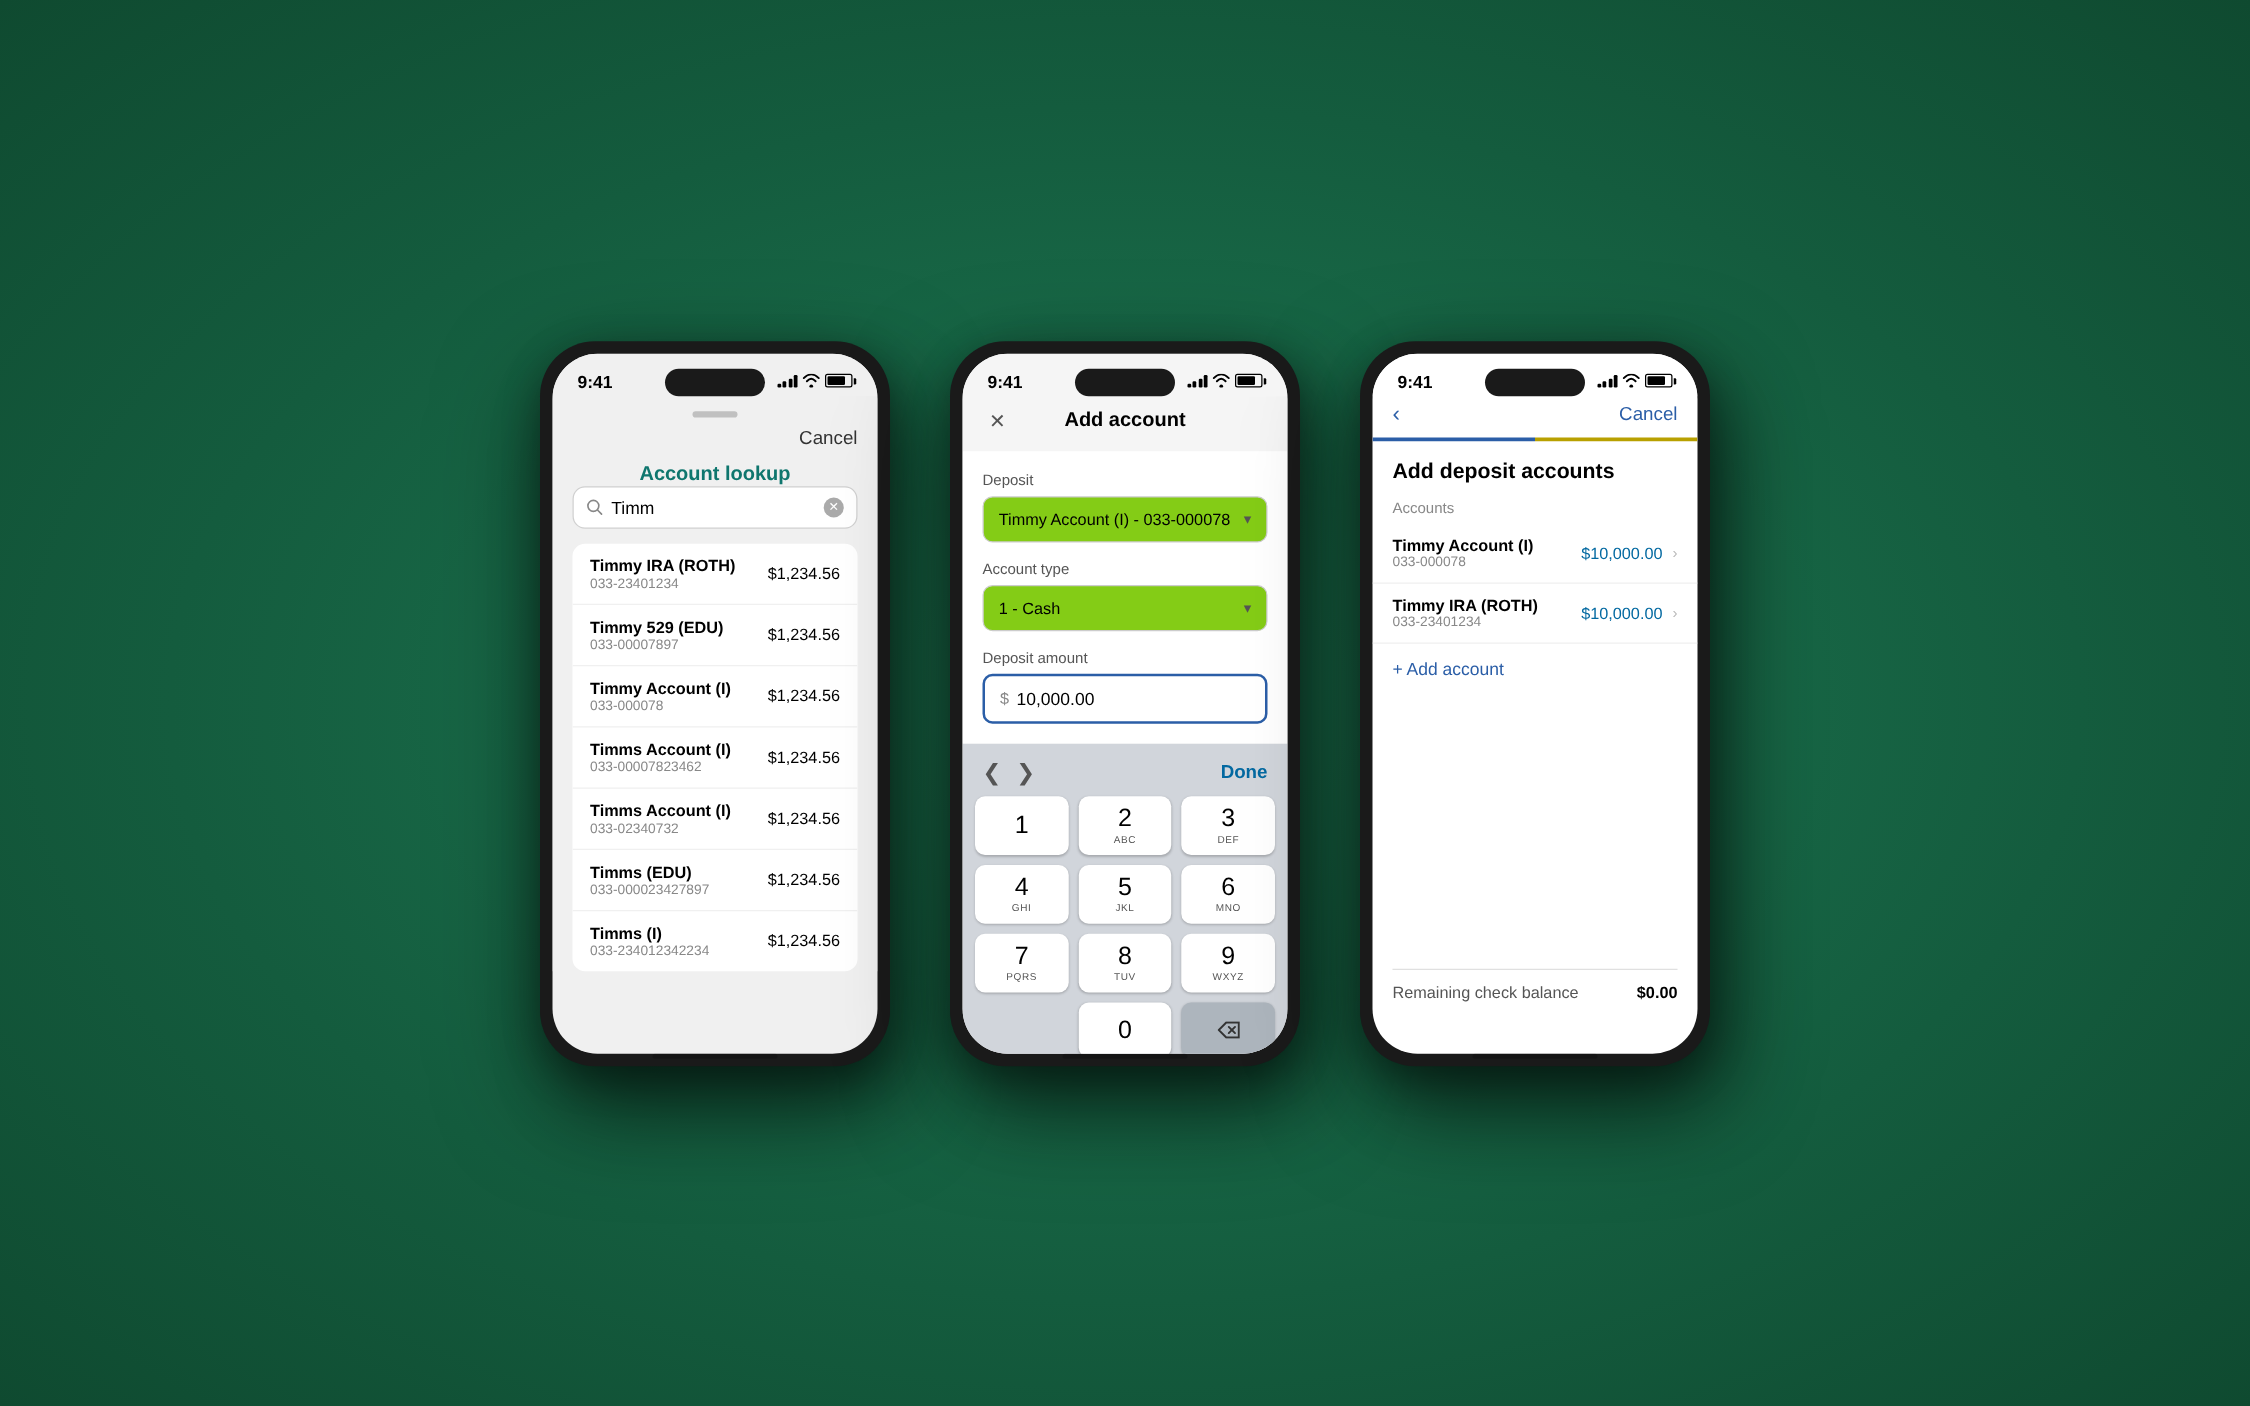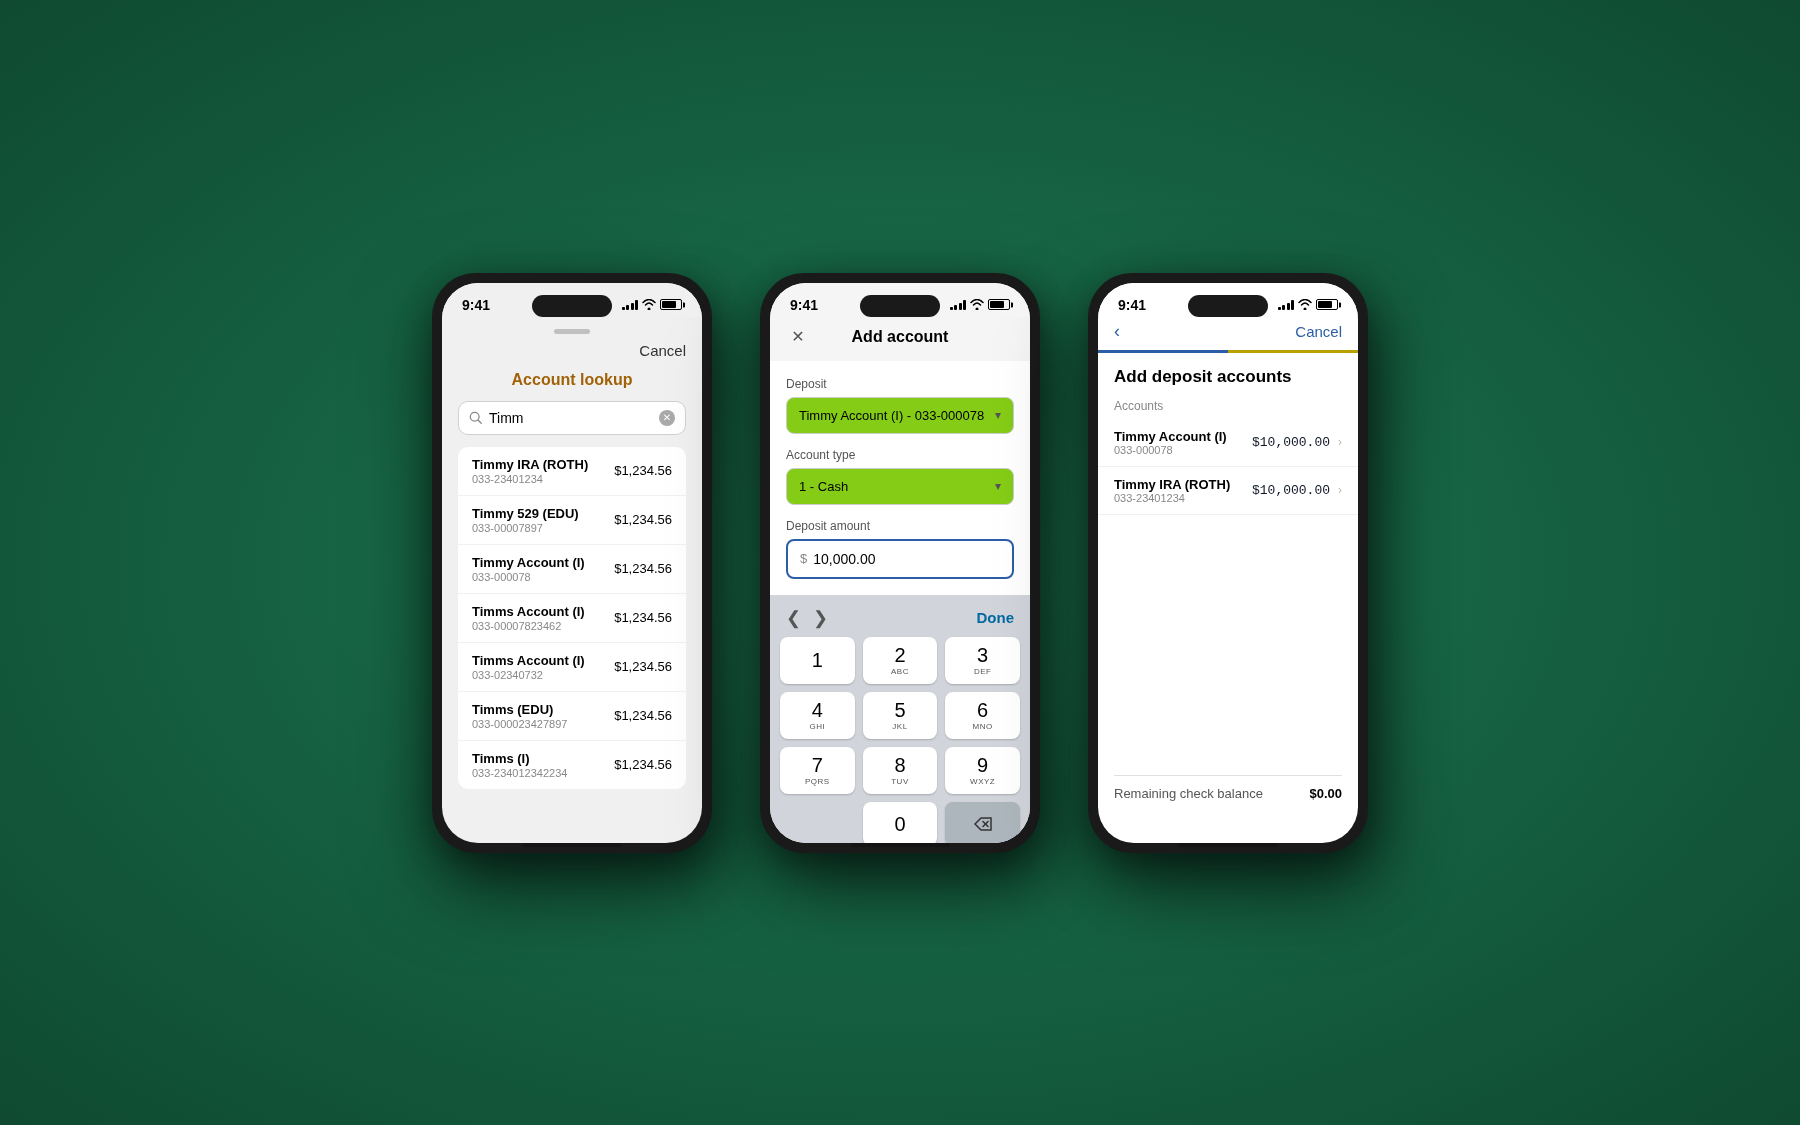--- a/index.html
+++ b/index.html
@@ -153,22 +153,22 @@
       color: #333;
       background: none;
       border: none;
       cursor: pointer;
     }
 
     .sheet-title {
       text-align: center;
       font-size: 16px;
       font-weight: 600;
-      padding: 4px 0 12px;
-      color: #a16207;
+      padding: 4px 0 0;
+      color: #0f766e;
     }
 
     .search-bar {
       margin: 0 16px 12px;
       display: flex;
       align-items: center;
       background: #fff;
       border-radius: 10px;
       padding: 8px 10px;
       border: 1.5px solid #d0d0d0;
@@ -465,22 +465,21 @@
 
     .dep-acct-right {
       display: flex;
       align-items: center;
       gap: 8px;
     }
 
     .dep-amount {
       font-size: 13px;
       font-weight: 500;
-      color: #0f172a;
-      font-family: Liberation Mono, monospace;
+      color: #0369a1;
     }
 
     .chevron-right {
       color: #bbb;
       font-size: 12px;
     }
 
     .add-account-link {
       padding: 12px 16px;
       color: #2b5ea7;
@@ -800,20 +799,21 @@
         <div class="dep-name">Timmy IRA (ROTH)</div>
         <div class="dep-num">033-23401234</div>
       </div>
       <div class="dep-acct-right">
         <span class="dep-amount">$10,000.00</span>
         <span class="chevron-right">›</span>
       </div>
     </div>
         </div>
 
+      <div class="add-account-link">+ Add account</div>
 
       <div class="bottom-section">
         <div class="remaining-row">
           <span class="remaining-label">Remaining check balance</span>
           <span class="remaining-amount">$0.00</span>
         </div>
       </div>
     </div>
     <div class="home-indicator"></div>
   </div>

